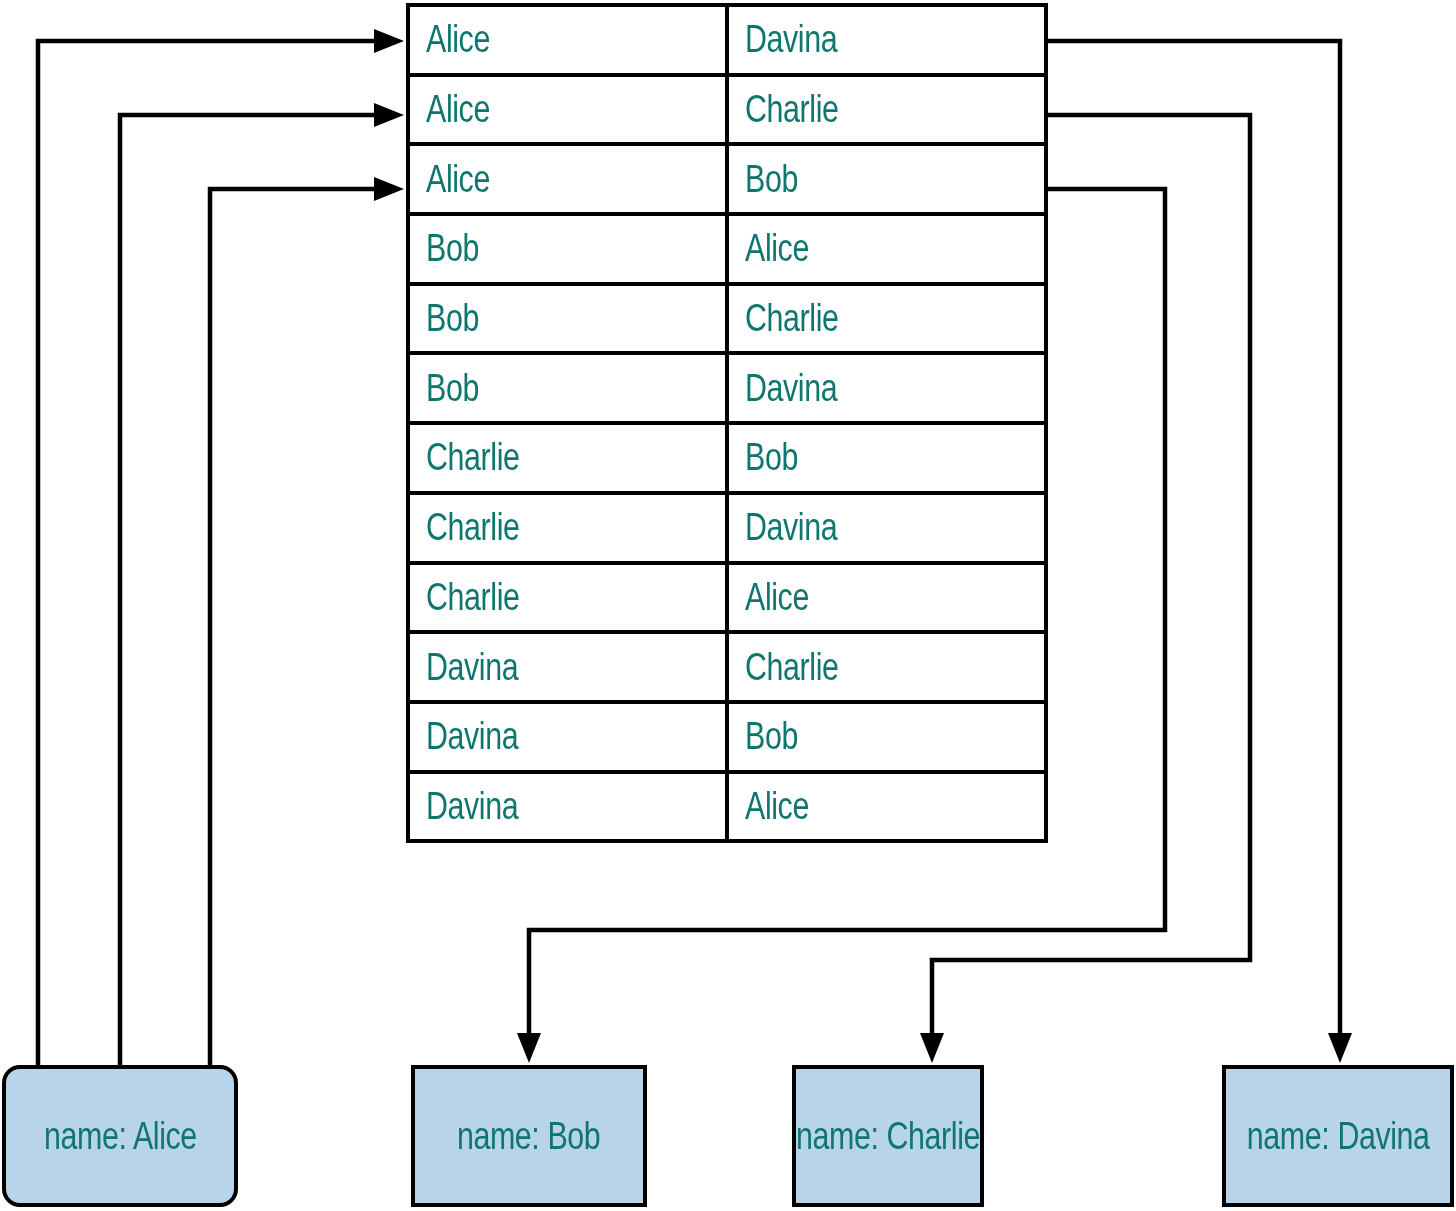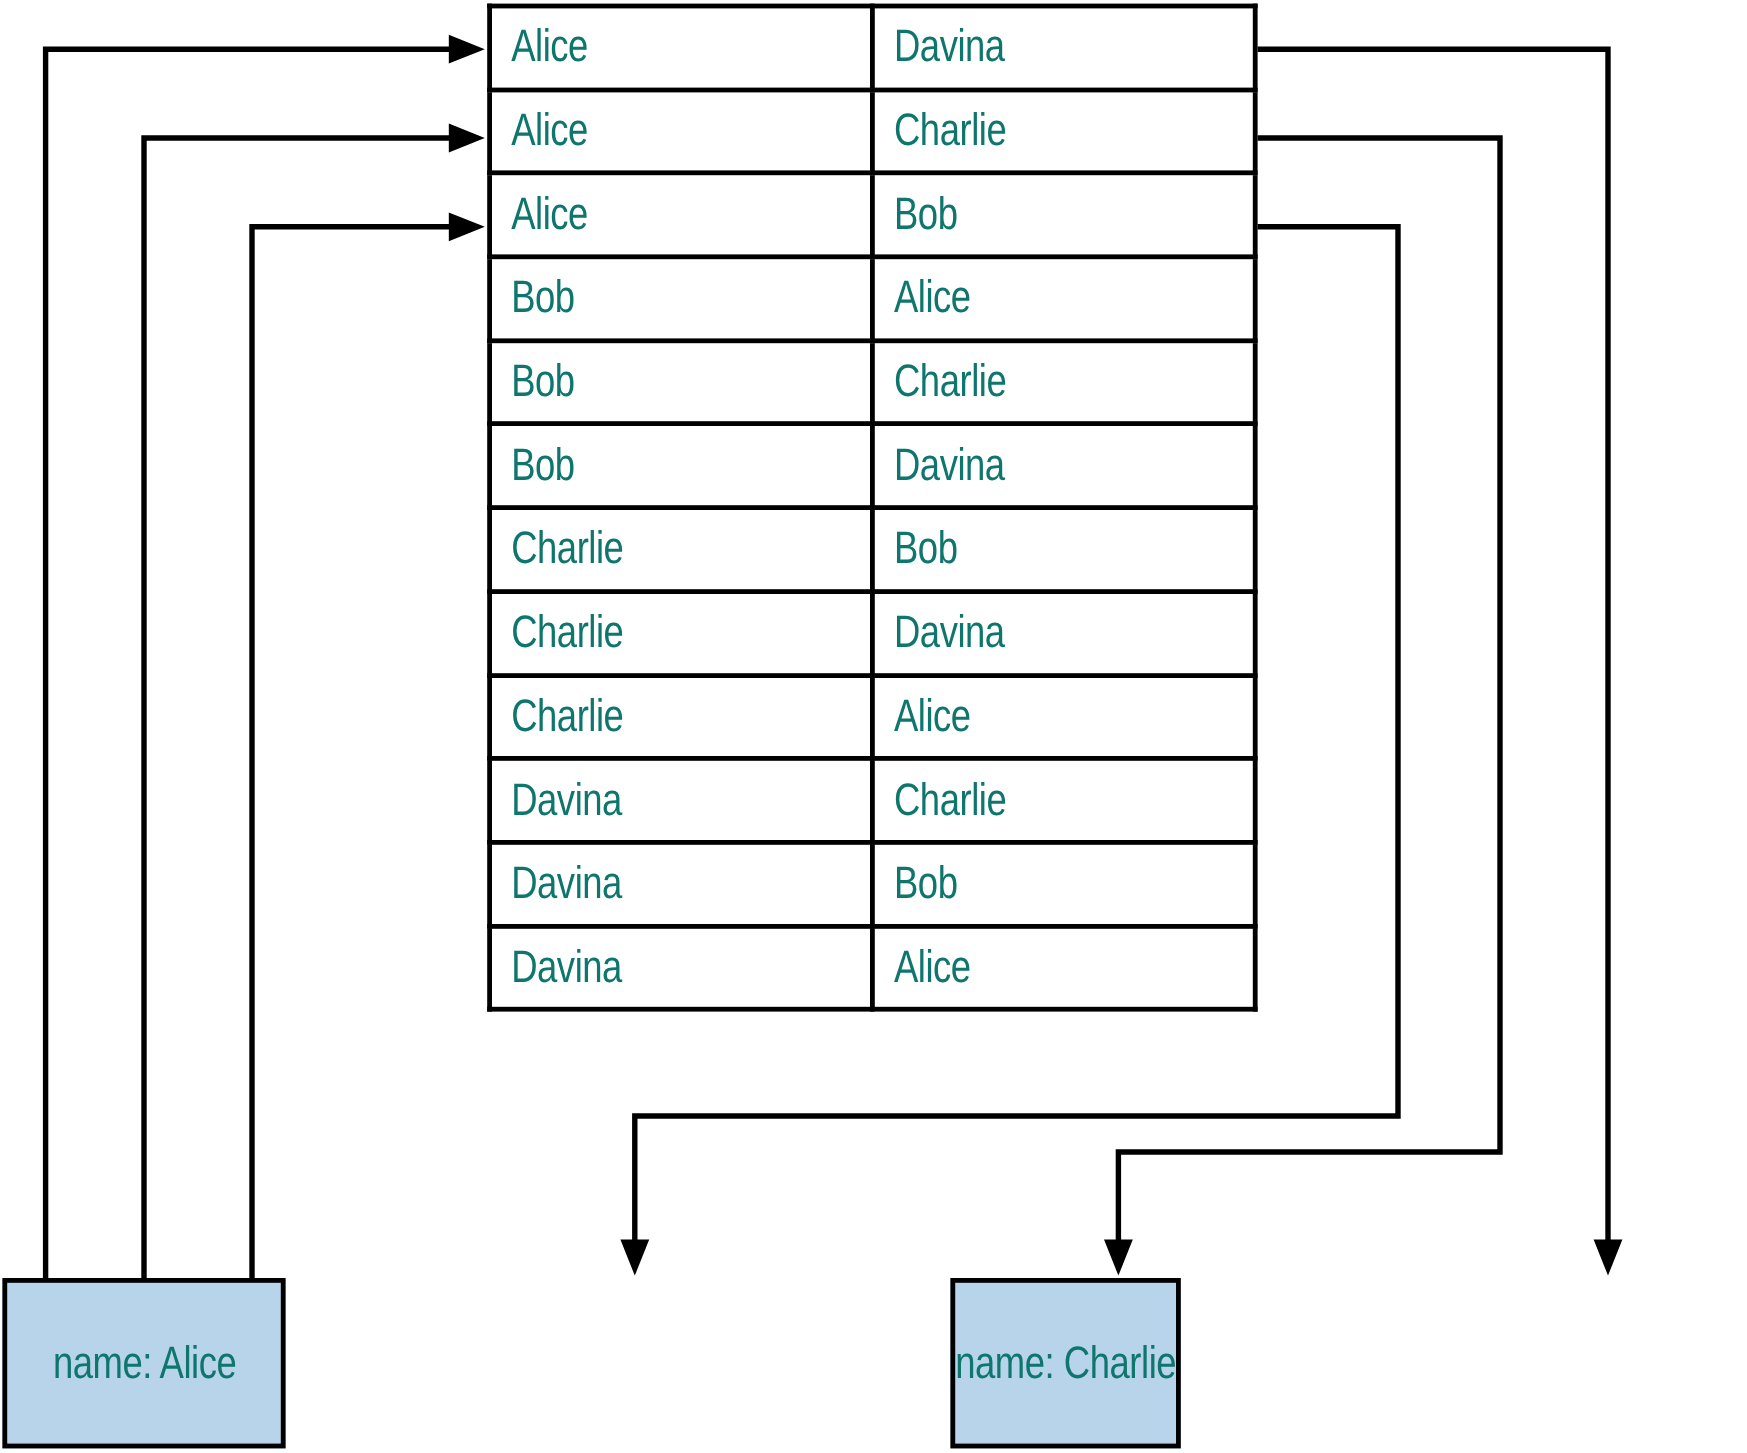--- a/index.html
+++ b/index.html
@@ -63,21 +63,21 @@
     justify-content: center;
     font-size: 38px;
     white-space: nowrap;
   }
   .entity .txt {
     display: inline-block;
     transform: scaleX(0.8);
     transform-origin: 50% 50%;
     letter-spacing: -0.5px;
   }
-  .entity.alice   { left: 2px;    width: 236px; }
+  .entity.alice   { left: 2px;    width: 236px; border-radius: 18px; }
   .entity.bob     { left: 411px;  width: 236px; }
   .entity.charlie { left: 792px;  width: 192px; }
   .entity.davina  { left: 1222px; width: 232px; }
 </style>
 </head>
 <body>
 
 <div class="canvas">
 
   <svg class="connectors" viewBox="0 0 1456 1211">
@@ -158,17 +158,23 @@
       <tr>
         <td><span class="txt">Davina</span></td>
         <td><span class="txt">Alice</span></td>
       </tr>
     </tbody>
   </table>
 
   <div class="entity alice">
     <span class="txt">name: Alice</span>
   </div>
+  <div class="entity bob">
+    <span class="txt">name: Bob</span>
+  </div>
   <div class="entity charlie">
     <span class="txt">name: Charlie</span>
+  </div>
+  <div class="entity davina">
+    <span class="txt">name: Davina</span>
   </div>
 
 </div>
 
 </body></html>

